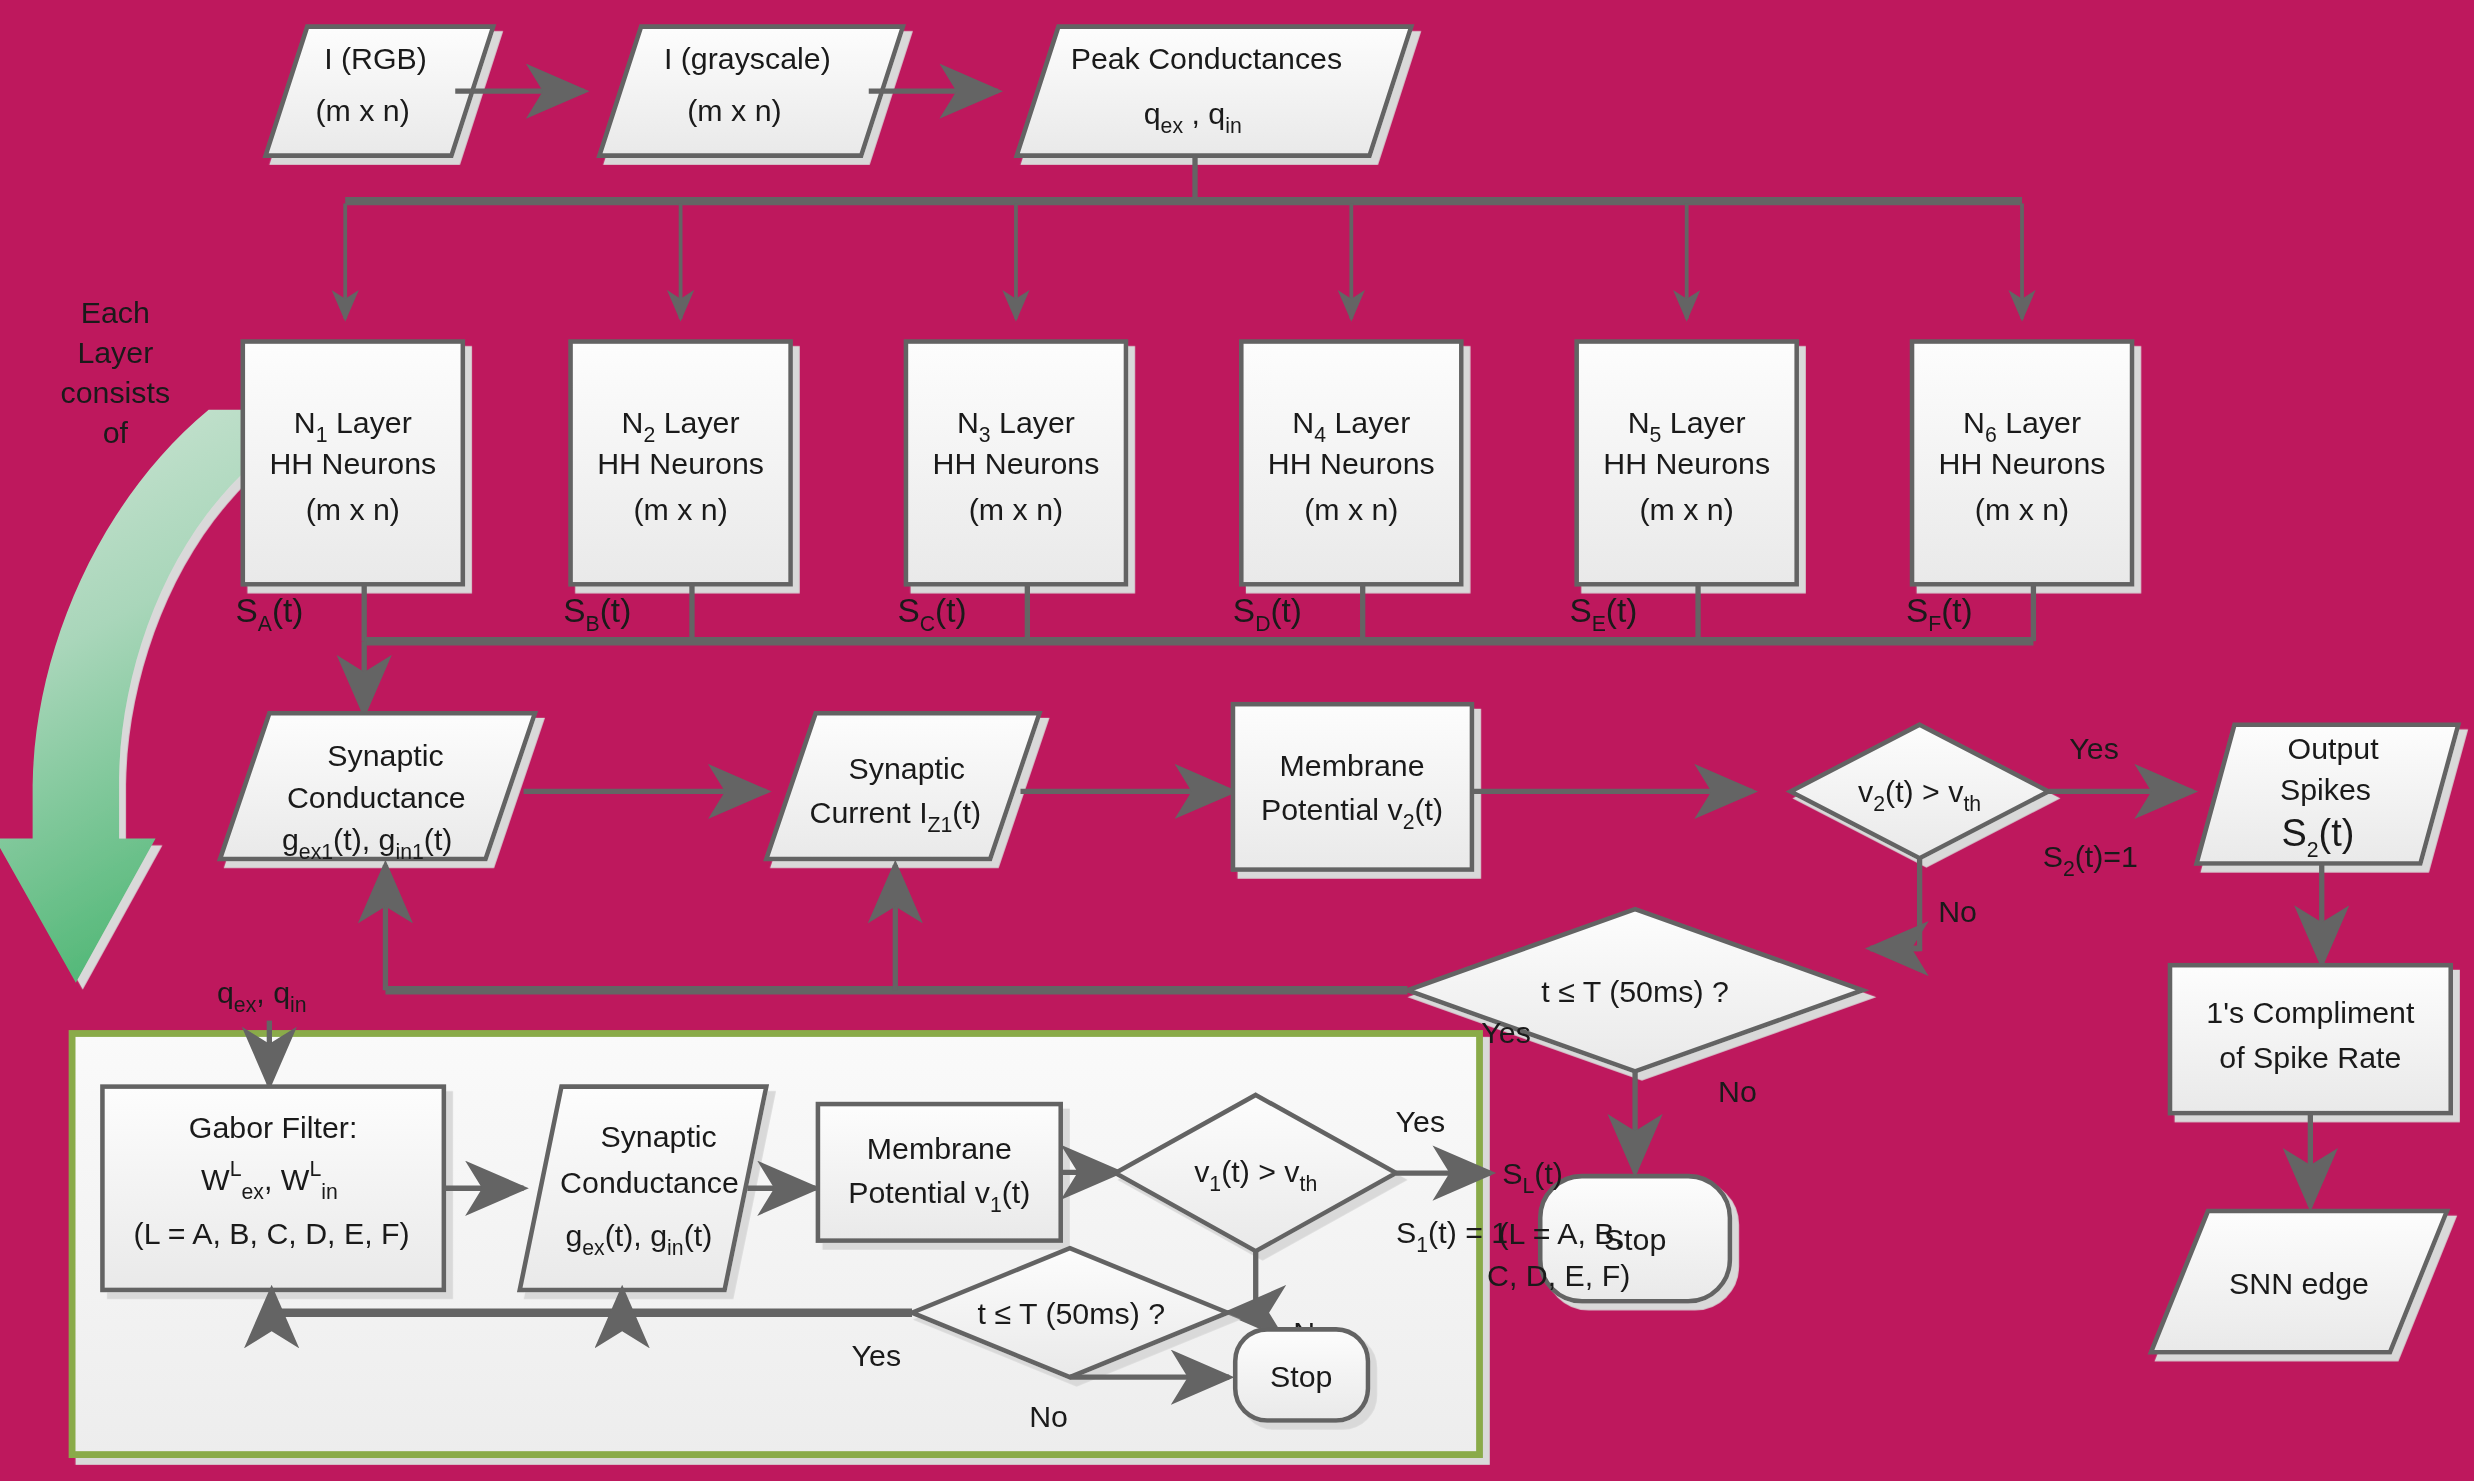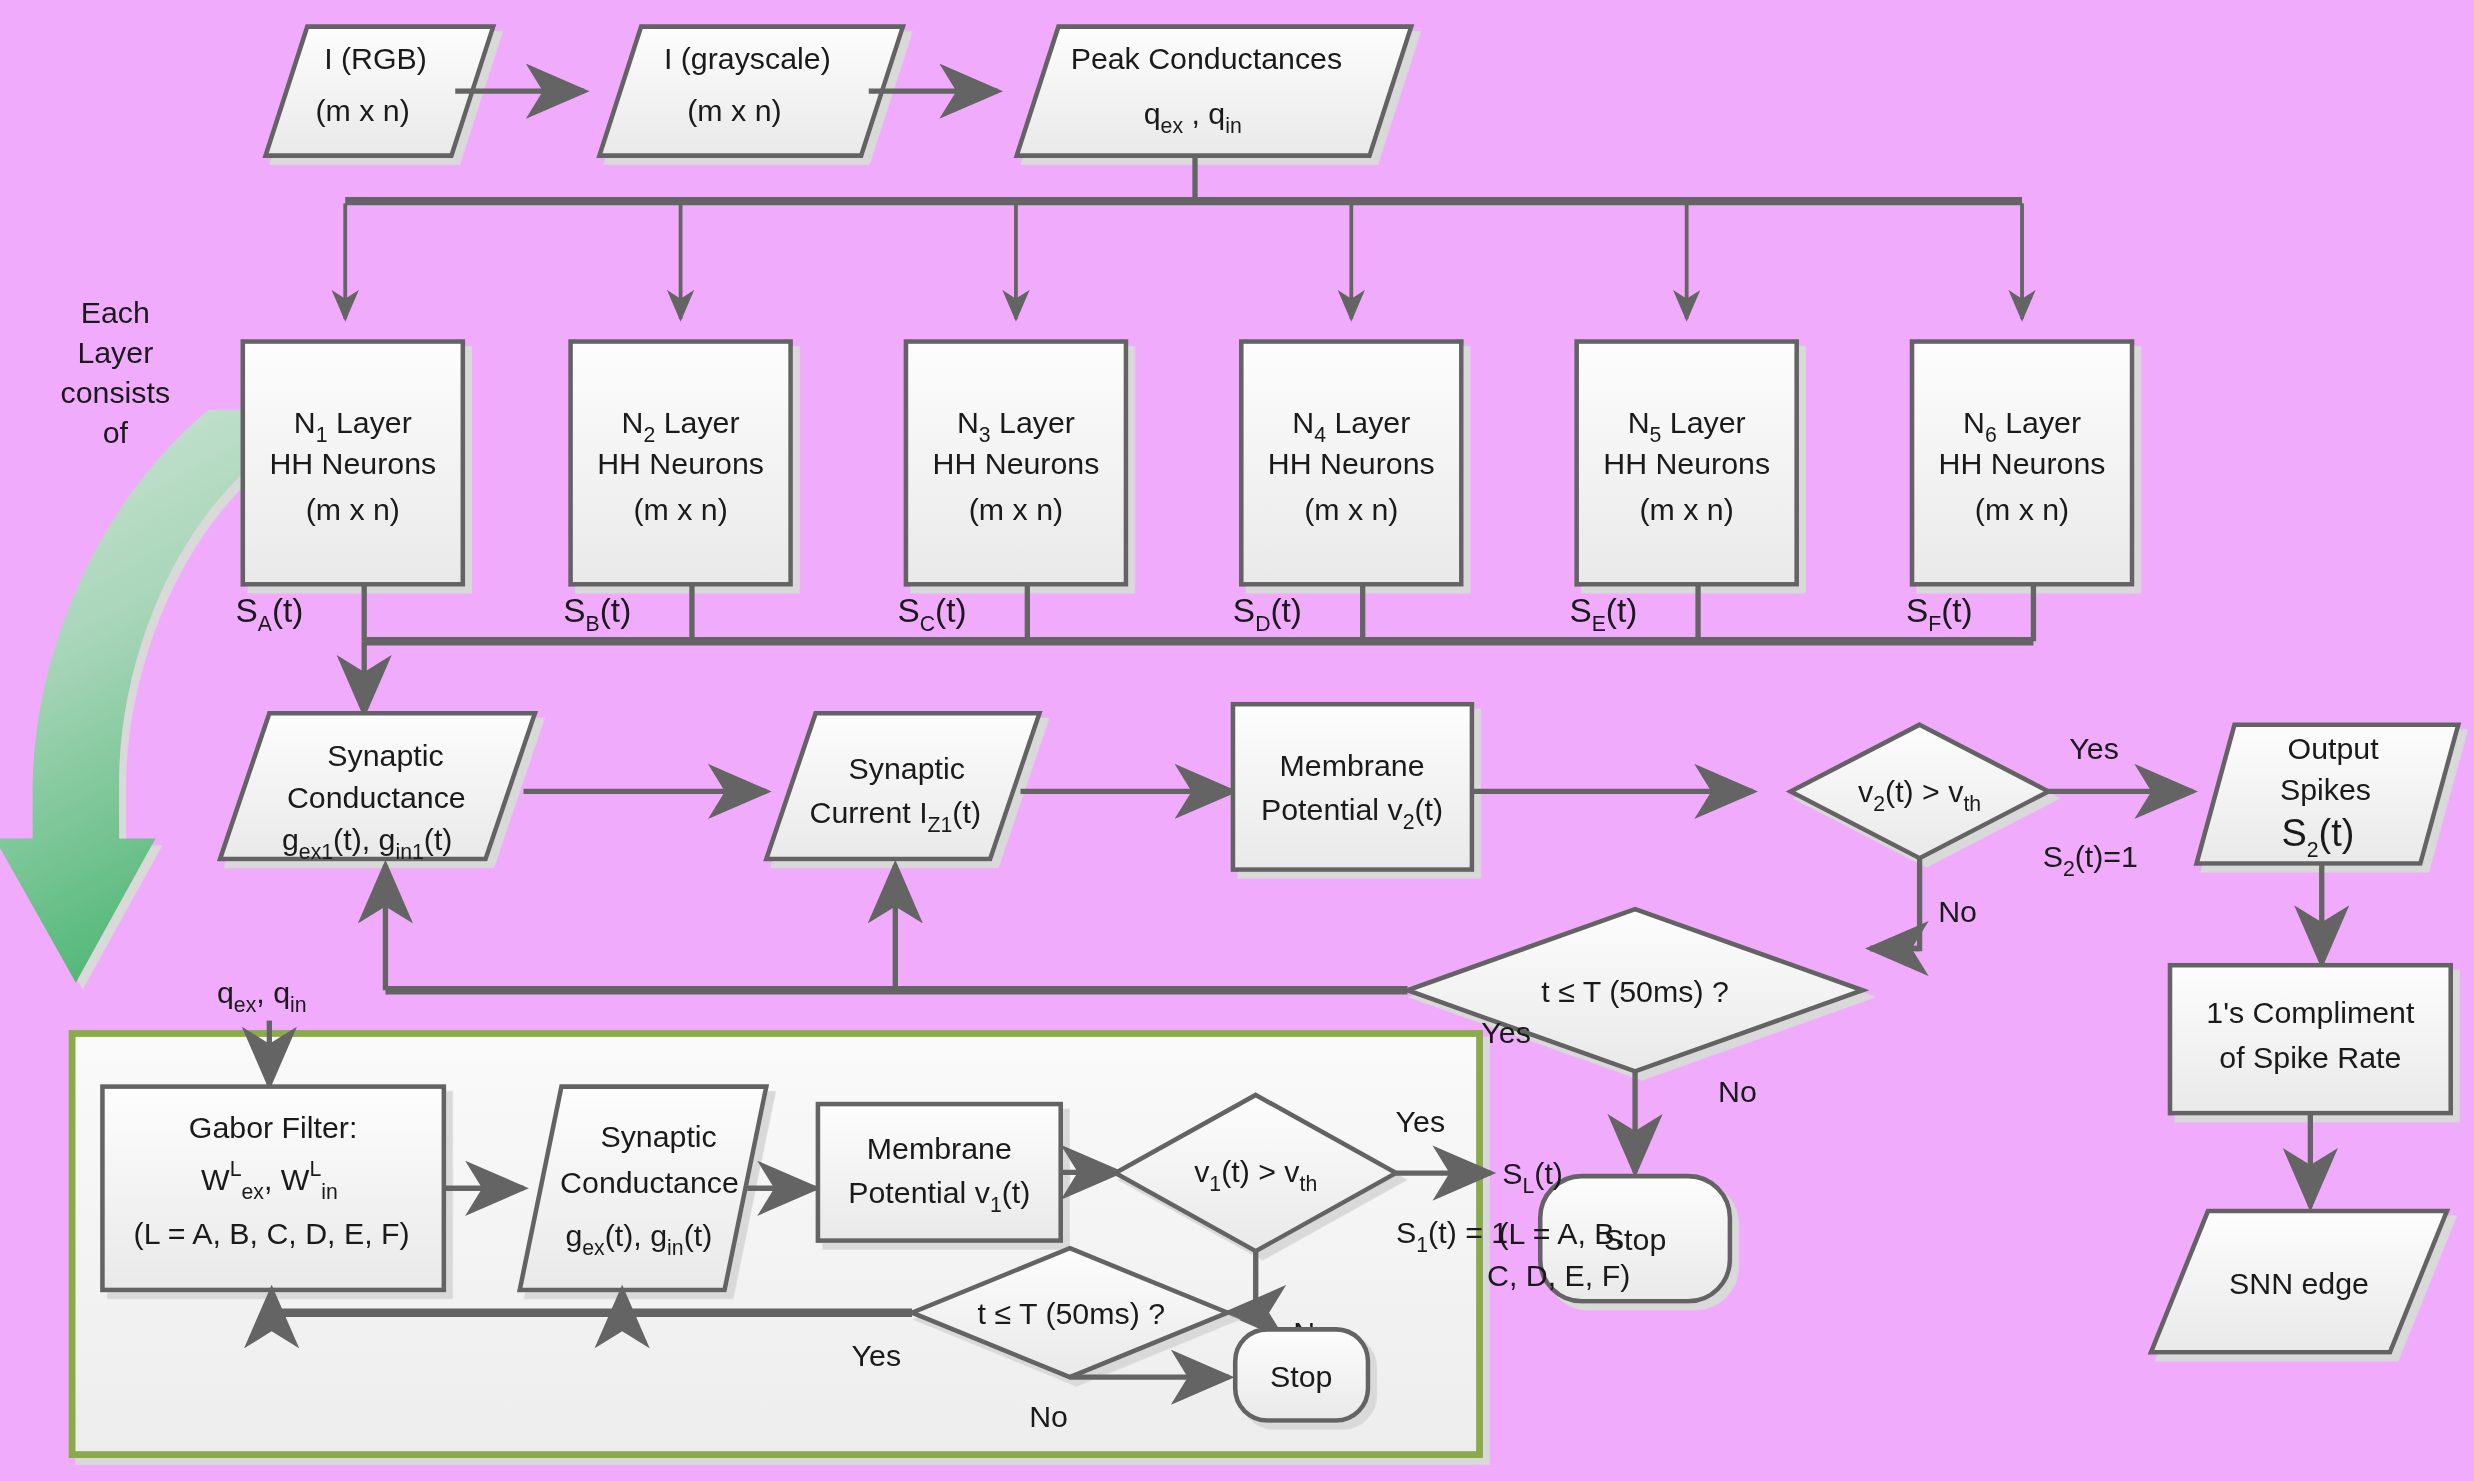--- a/index.html
+++ b/index.html
@@ -1,17 +1,17 @@
 <!DOCTYPE html>
 <html style="font-size:12px"><head>
 <meta charset="utf-8">
 <style>
   html,body{margin:0;padding:0;background:#ffffff;}
   body{width:2475px;height:1482px;font-family:"Liberation Sans",sans-serif;}
-  #stage{position:relative;width:2475px;height:1482px;overflow:hidden;background:#f0abfc;}
+  #stage{position:relative;width:2475px;height:1482px;overflow:hidden;background:#be185d;}
   svg{position:absolute;left:0;top:0;width:2475px;height:1482px;}
   text{font-family:"Liberation Sans",sans-serif;fill:#1a1a1a;}
   .nodetxt{font-size:40px;}
   .nodetxt-lg{font-size:50px;}
   .sub{font-size:28px;}
   .sup{font-size:28px;}
   .edgelbl{font-size:40px;}
   .sideLbl{font-size:44px;}
   .shp{stroke:#646464;stroke-width:6;}
   .shp-fill{fill:url(#gradBox);}

